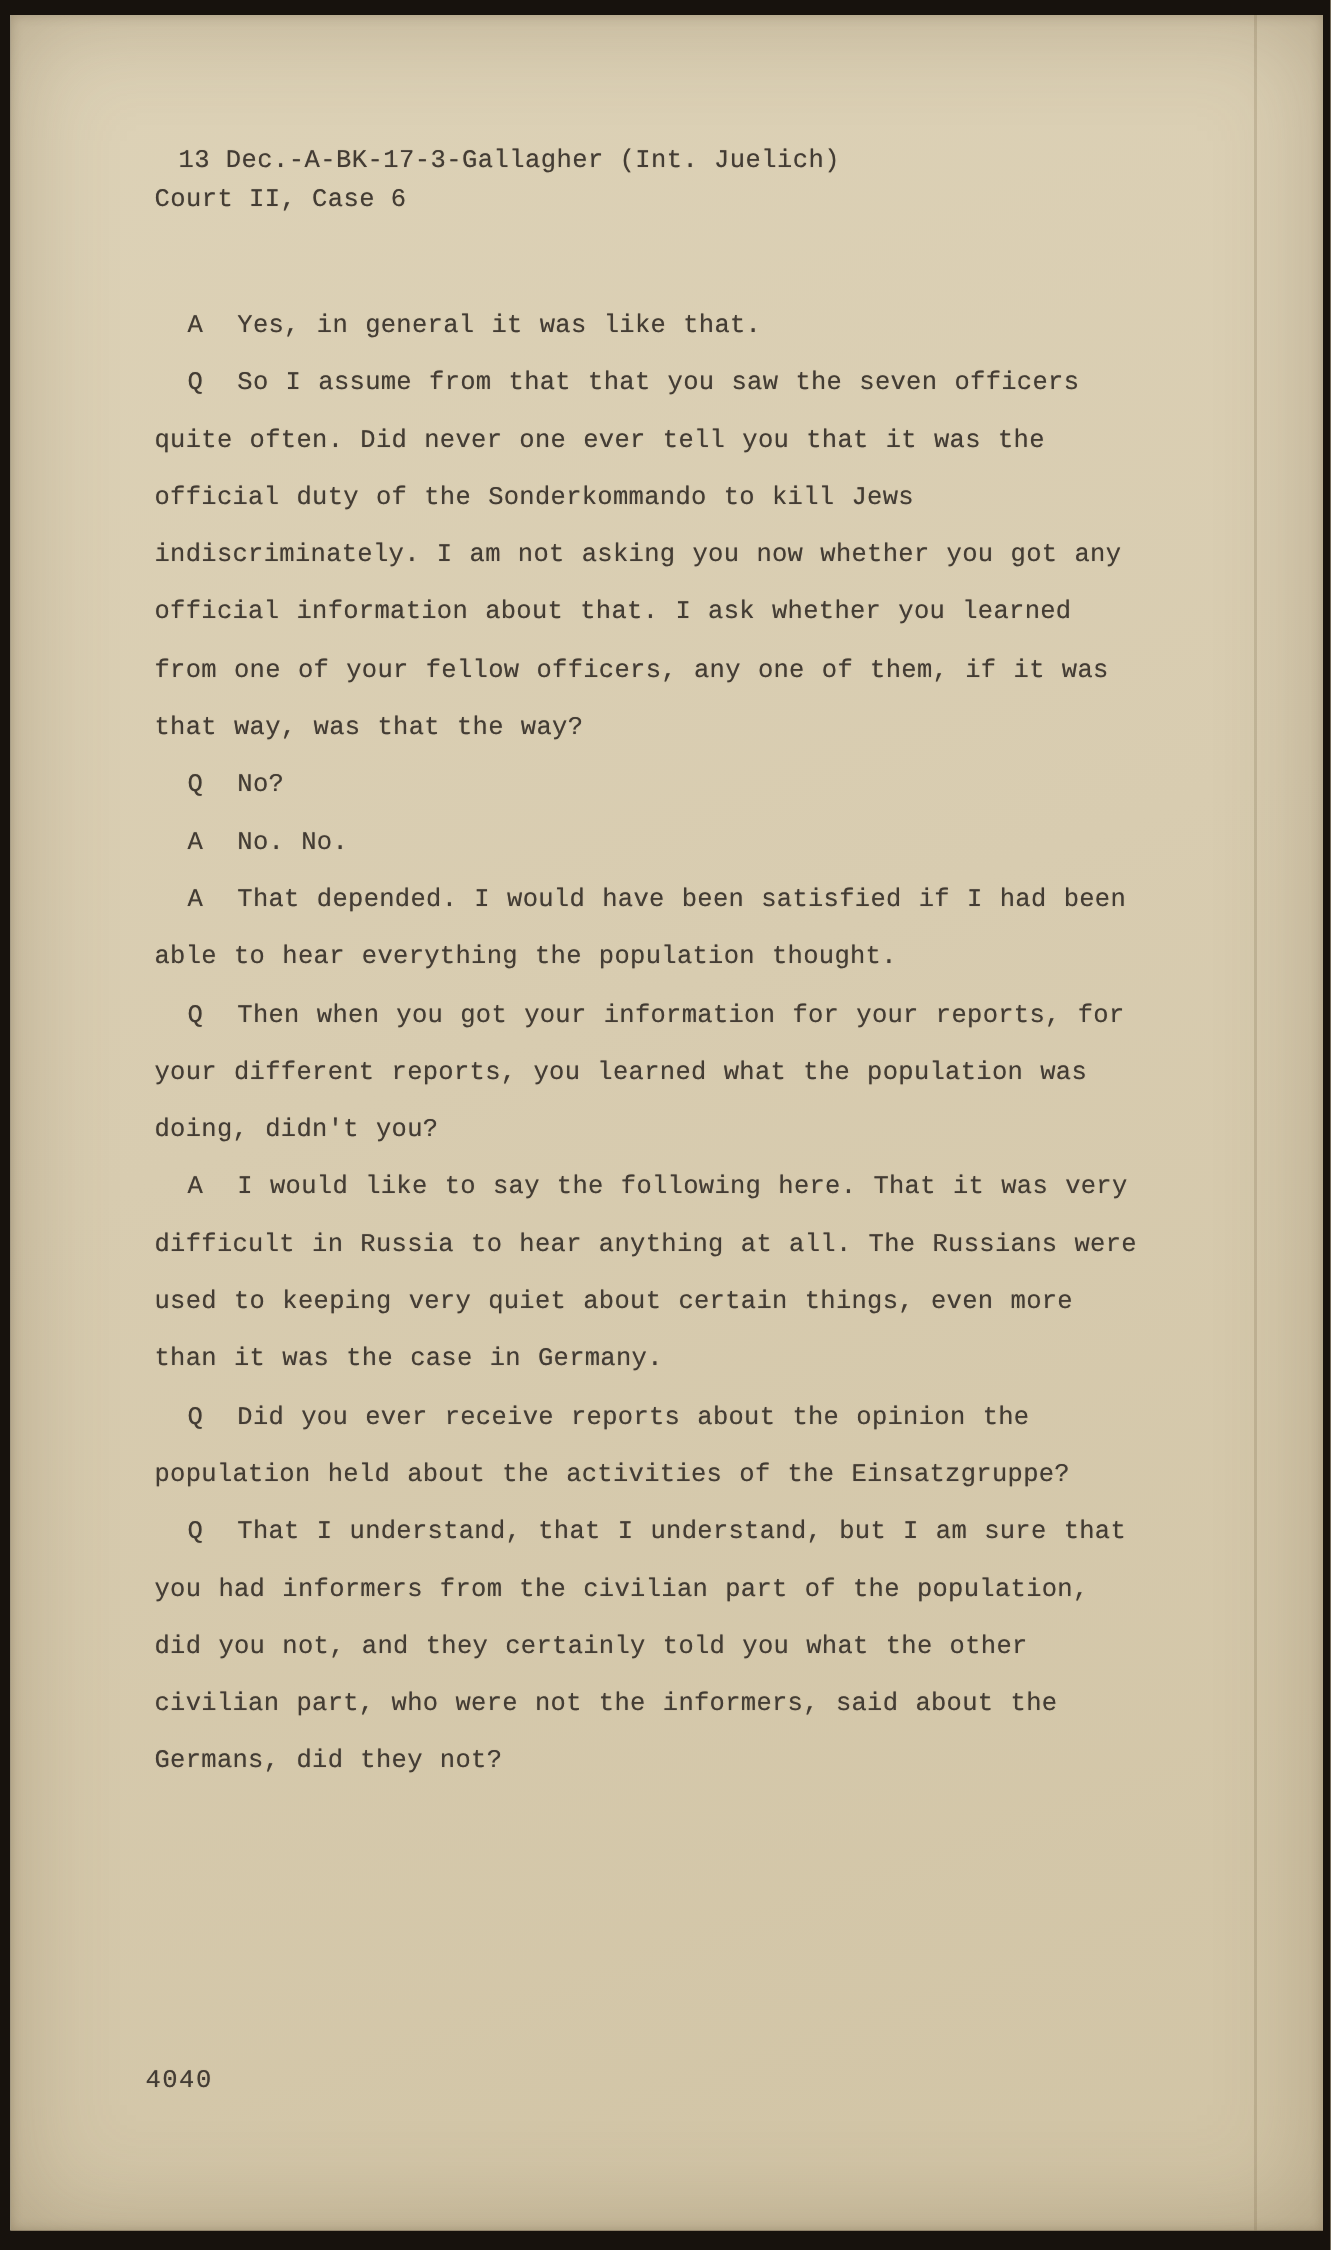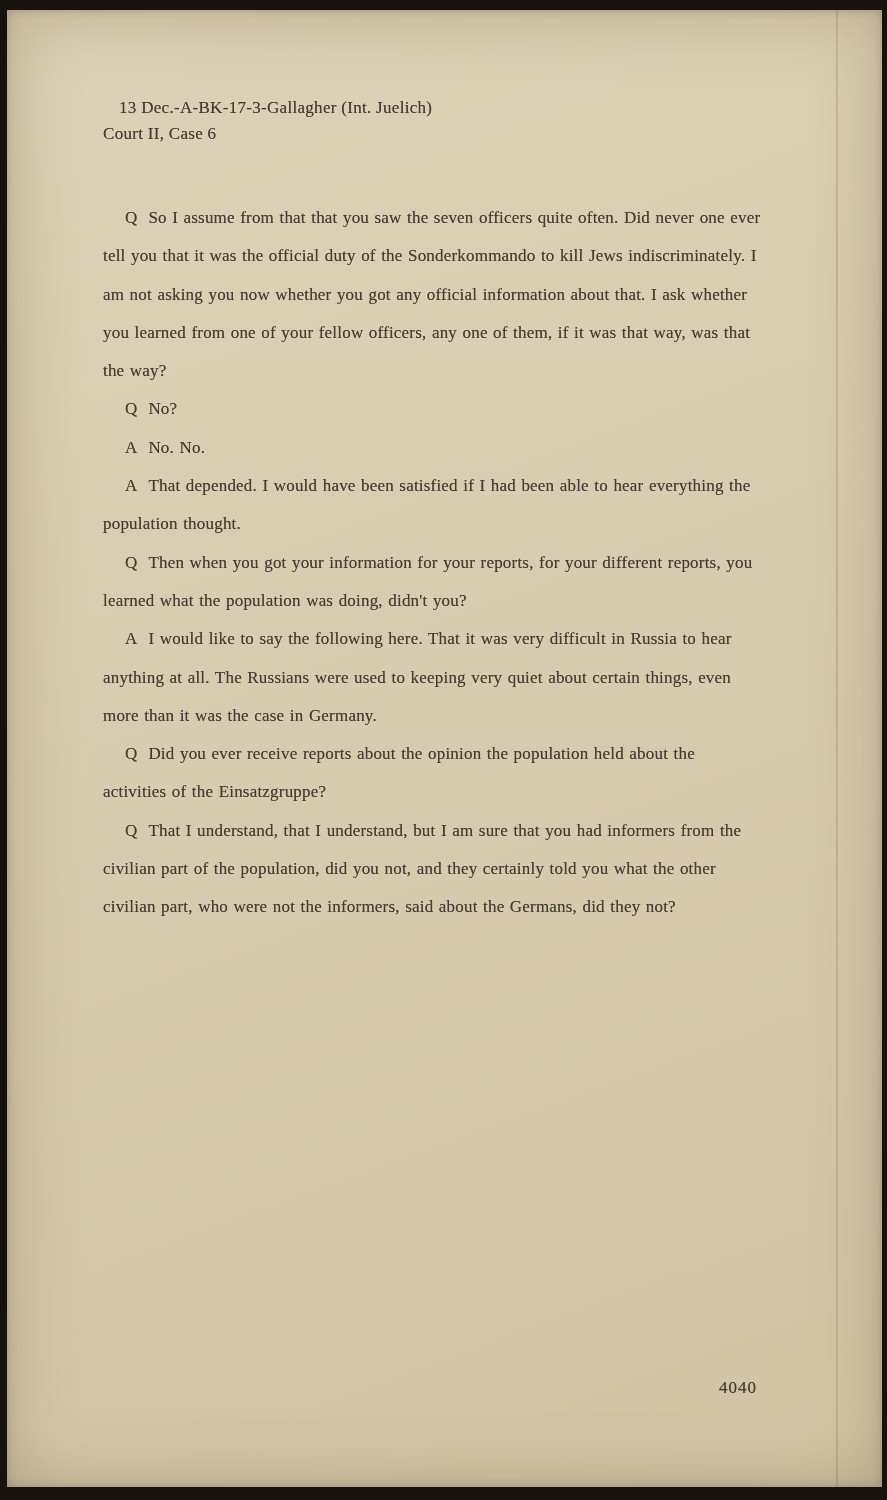--- a/index.html
+++ b/index.html
@@ -16,21 +16,20 @@
   }
   .paper {
     position: absolute;
     top: 10px;
     left: 7px;
     right: 5px;
     bottom: 13px;
     background: linear-gradient(160deg, #ddd2b7 0%, #d8ccb0 45%, #d1c4a5 100%);
     box-shadow: inset 0 0 70px rgba(95, 75, 45, 0.30),
                 inset 0 0 8px rgba(60, 45, 25, 0.25);
-    font-family: Liberation Serif, serif;
   }
   .paper::after {
     
     content: "";
     position: absolute;
     top: 0;
     bottom: 0;
     right: 44px;
     width: 2px;
     background: rgba(120, 100, 68, 0.22);
@@ -61,37 +60,38 @@
   .transcript p {
     margin: 0;
     text-indent: 22px;
     word-spacing: 1px;
   }
   .page-number {
     position: absolute;
     top: 1368px;
     left: 90px;
     width: 660px;
-    text-align: right;
+    text-align: left;
     font-size: 17px;
     color: var(--ink, #433c34);
     letter-spacing: 1px;
     text-shadow: 0 0 0.5px rgba(62, 52, 40, 0.55);
   }
 </style>
 </head>
 <body style="--ink: #433c34;">
 
 <div class="paper" style="background-color: rgb(216, 204, 176);">
   <div class="content">
     <div class="doc-header">
       <div class="line1">13 Dec.-A-BK-17-3-Gallagher (Int. Juelich)</div>
       <div class="line2">Court II, Case 6</div>
     </div>
     <div class="transcript">
+        <p><span>A</span><span>&nbsp;&nbsp;Yes, in general it was like that.</span></p>
         <p><span>Q</span><span>&nbsp;&nbsp;So I assume from that that you saw the seven officers quite often.  Did never one ever tell you that it was the official duty of the Sonderkommando to kill Jews indiscriminately.  I am not asking you now whether you got any official information about that. I ask whether you learned from one of your fellow officers, any one of them, if it was that way, was that the way?</span></p>
         <p><span>Q</span><span>&nbsp;&nbsp;No?</span></p>
         <p><span>A</span><span>&nbsp;&nbsp;No. No.</span></p>
         <p><span>A</span><span>&nbsp;&nbsp;That depended.  I would have been satisfied if I had been able to hear everything the population thought.</span></p>
         <p><span>Q</span><span>&nbsp;&nbsp;Then when you got your information for your reports, for your different reports, you learned what the population was doing, didn't you?</span></p>
         <p><span>A</span><span>&nbsp;&nbsp;I would like to say the following here.  That it was very difficult in Russia to hear anything at all. The Russians were used to keeping very quiet about certain things, even more than it was the case in Germany.</span></p>
         <p><span>Q</span><span>&nbsp;&nbsp;Did you ever receive reports about the opinion the population held about the activities of the Einsatzgruppe?</span></p>
         <p><span>Q</span><span>&nbsp;&nbsp;That I understand, that I understand, but I am sure that you had informers from the civilian part of the population, did you not, and they certainly told you what the other civilian part, who were not the informers, said about the Germans, did they not?</span></p>
       </div>
   </div>

